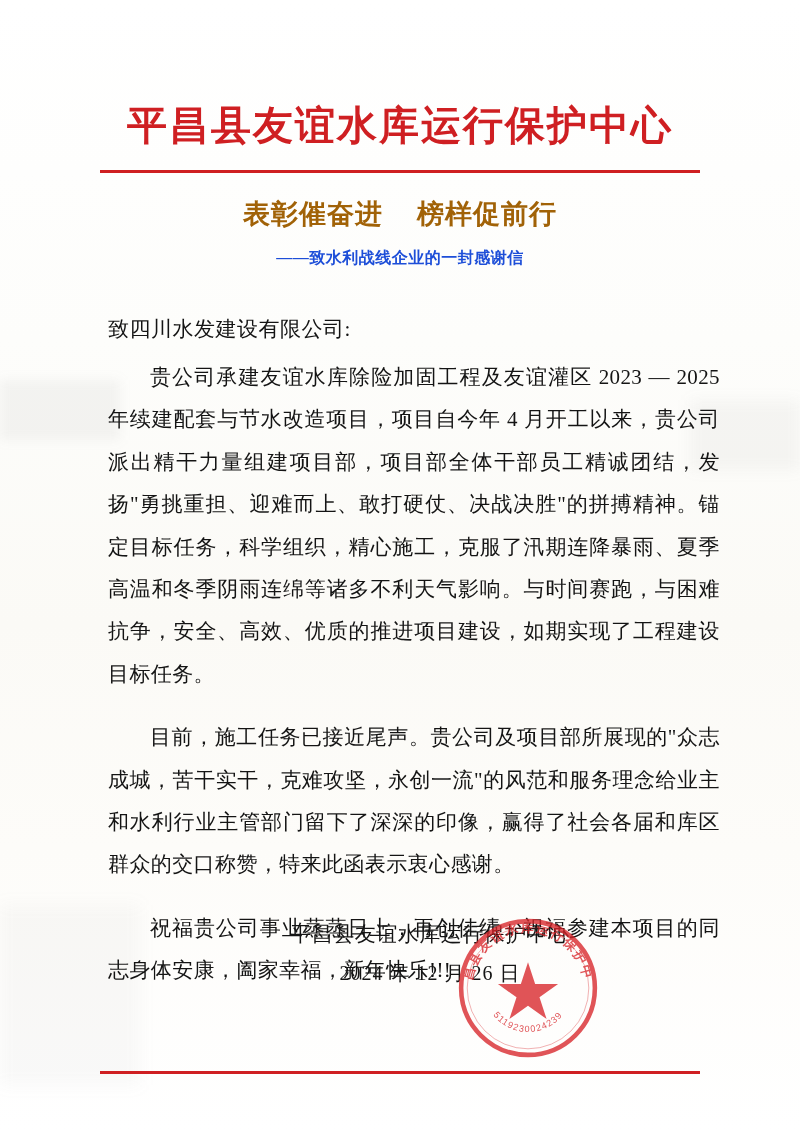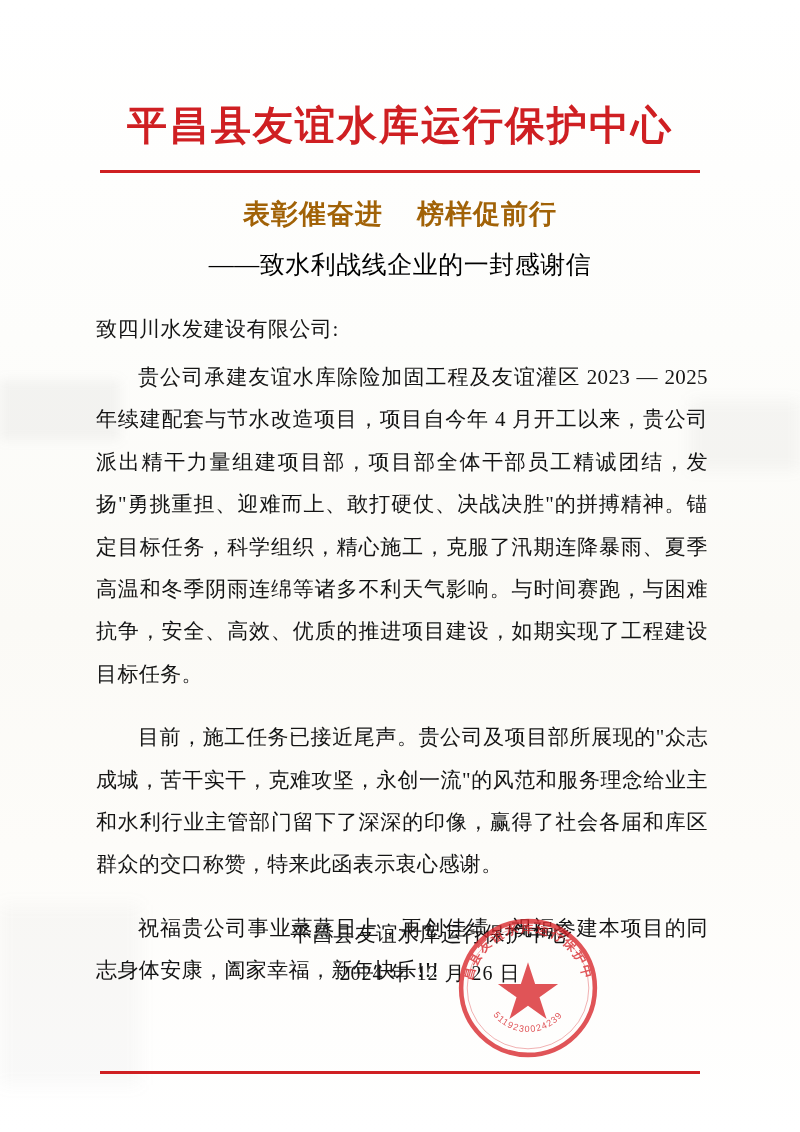--- a/index.html
+++ b/index.html
@@ -93,30 +93,31 @@
     color: #a16207;
     letter-spacing: 1px;
     white-space: nowrap;
   }
   .headline-main .gap {
     display: inline-block;
     width: 34px;
   }
   .headline-sub {
     margin-top: 16px;
-    font-size: 25px;
-    color: #000000;
+    font-size: 16px;
+    color: #1d4ed8;
     letter-spacing: 0.5px;
+    font-weight: bold;
   }
 
   
   .body-area {
     position: absolute;
     top: 310px;
-    left: 96px;
+    left: 108px;
     width: 612px;
   }
   .salutation {
     font-size: 21px;
     color: #141414;
     line-height: 1.9;
     letter-spacing: 0.5px;
   }
   .para {
     font-size: 21px;

